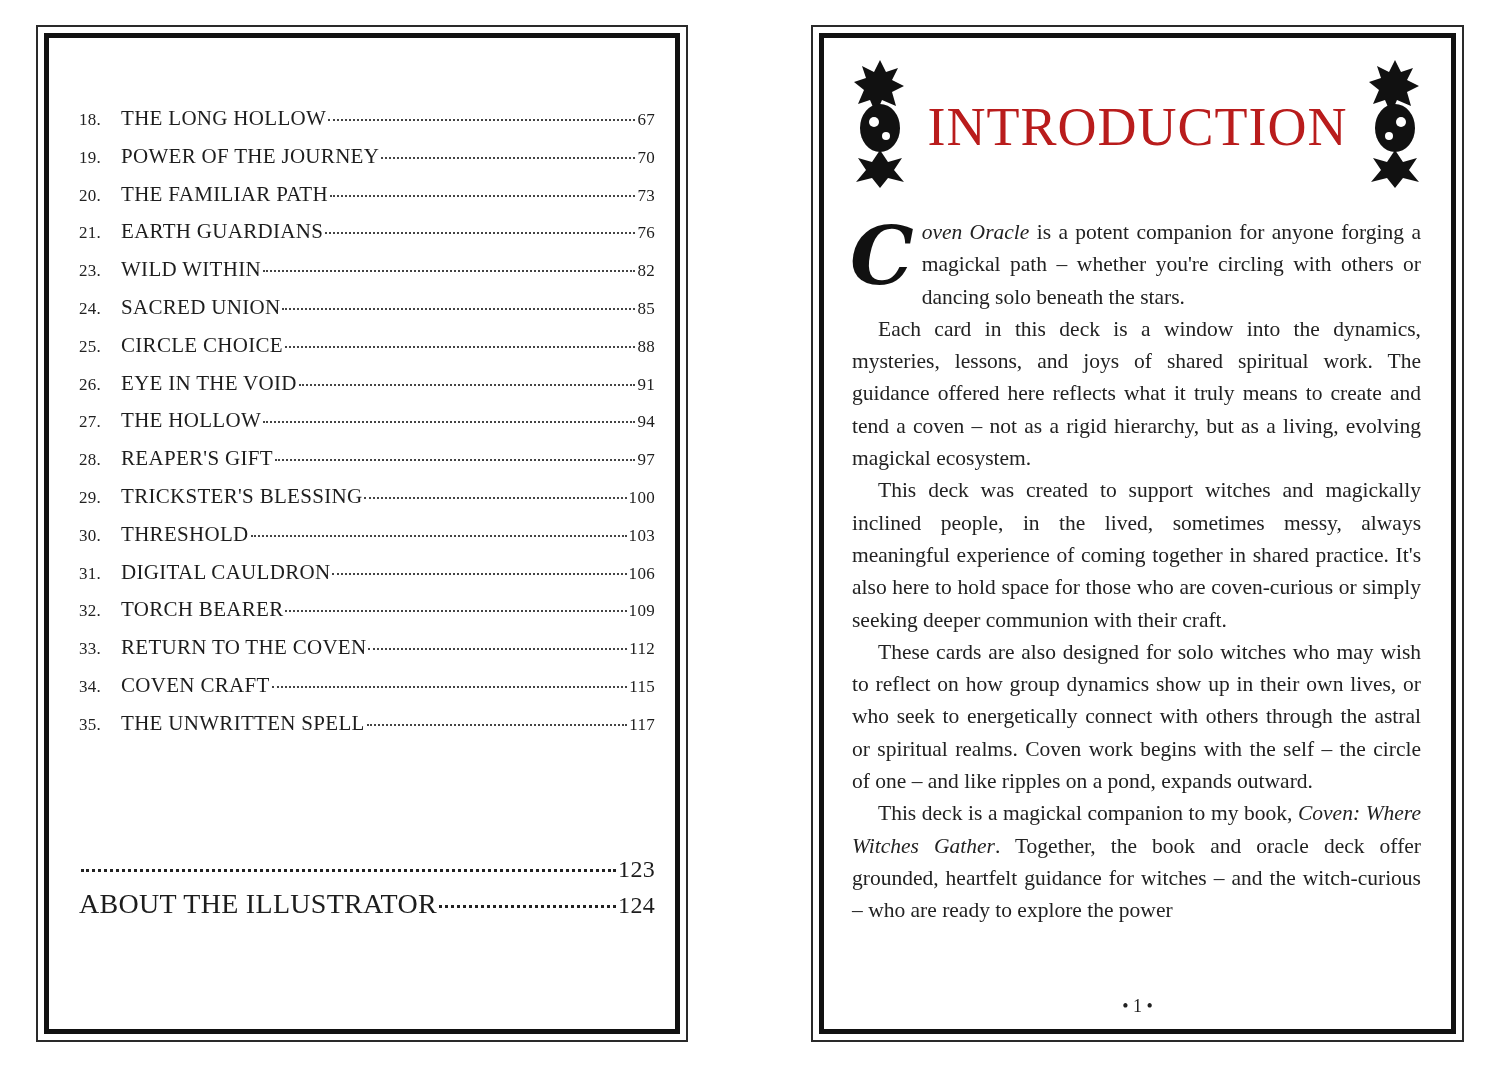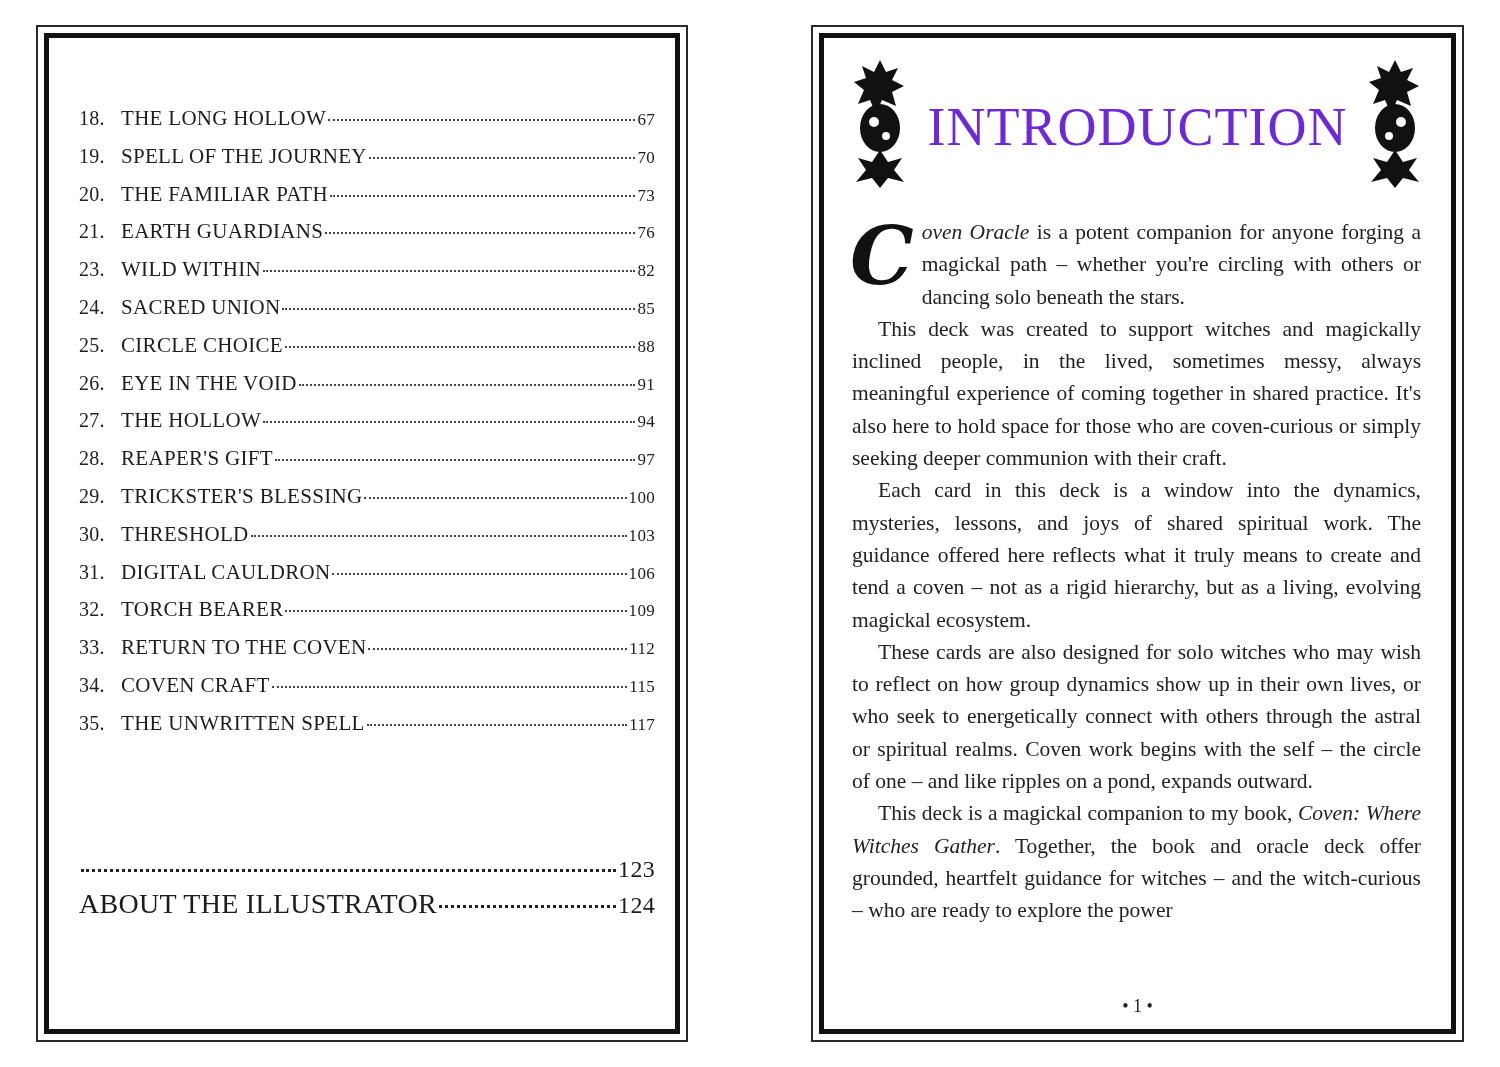--- a/index.html
+++ b/index.html
@@ -8,36 +8,36 @@
   .page { position: absolute; top: 25px; height: 1017px; box-sizing: border-box;
           border: 2px solid #2a2a2a; background: #fff; }
   .page.left { left: 36px; width: 652px; }
   .page.right { left: 811px; width: 653px; }
   .inner { position: absolute; left: 6px; top: 6px; right: 6px; bottom: 6px;
            border: 5px solid #111; box-sizing: border-box; }
 
   
   .toc { position: absolute; left: 30px; top: 68px; width: 576px; }
   .toc-row { display: flex; align-items: baseline; height: 37.8px; font-size: 21px; letter-spacing: 0.3px; }
-  .toc-num { width: 42px; font-size: 20px; color: #222; }
+  .toc-num { width: 42px; font-size: 17px; color: #222; }
   .toc-title { white-space: nowrap; }
   .leader { flex: 1; margin: 0 2px; border-bottom: 2px dotted #444; transform: translateY(-4px); height: 0; }
   .toc-page { font-size: 17px; white-space: nowrap; }
   .toc-big { position: absolute; left: 30px; width: 576px; display: flex; align-items: baseline;
              font-size: 28px; letter-spacing: 0.3px; }
   .toc-big .leader { border-bottom: 3px dotted #222; transform: translateY(-5px); }
   .toc-big .toc-page { font-size: 24px; }
 
   
   .heading-wrap { position: absolute; left: 28px; top: 20px; right: 28px; height: 130px; }
   .ornament { position: absolute; top: 0; width: 56px; height: 130px; }
   .ornament.l { left: 0; }
   .ornament.r { right: 0; }
   .intro-title { position: absolute; left: 70px; right: 70px; top: 38px; text-align: center;
-                 font-size: 54px; letter-spacing: 1px; color: #6d28d9; }
+                 font-size: 54px; letter-spacing: 1px; color: #b91c1c; }
   .body-text { position: absolute; left: 28px; right: 30px; top: 178px; font-size: 21.5px;
                line-height: 32.3px; text-align: justify; color: #222; }
   .body-text p { margin: 0; text-indent: 26px; }
   .body-text p.first { text-indent: 0; }
   .dropcap { float: left; font-family: "DejaVu Serif", serif; font-size: 80px; line-height: 72px;
              margin: 4px 8px 0 -2px; font-weight: bold; font-style: italic; color: #111; }
   .first-ital { font-style: italic; }
   .pagenum { position: absolute; left: 0; right: 0; bottom: 12px; text-align: center; font-size: 18px; color: #222; }
 </style>
 </head>
@@ -47,21 +47,21 @@
   <div class="inner">
     <div class="toc" id="toc">
         <div class="toc-row">
           <span class="toc-num">18.</span>
           <span class="toc-title">THE LONG HOLLOW</span>
           <span class="leader"></span>
           <span class="toc-page">67</span>
         </div>
         <div class="toc-row">
           <span class="toc-num">19.</span>
-          <span class="toc-title">SPELL OF THE JOURNEY</span>
+          <span class="toc-title">POWER OF THE JOURNEY</span>
           <span class="leader"></span>
           <span class="toc-page">70</span>
         </div>
         <div class="toc-row">
           <span class="toc-num">20.</span>
           <span class="toc-title">THE FAMILIAR PATH</span>
           <span class="leader"></span>
           <span class="toc-page">73</span>
         </div>
         <div class="toc-row">
@@ -178,21 +178,21 @@
         <circle cx="34" cy="64" r="5" fill="#fff"></circle>
         <circle cx="22" cy="78" r="4" fill="#fff"></circle>
         <path d="M28 92 L36 104 L50 100 L42 112 L52 124 L36 120 L28 130 L20 120 L4 124 L14 112 L6 100 L20 104 Z" fill="#111"></path>
       </svg>
     </div>
 
     <div class="body-text">
       <p class="first">
         <span class="dropcap">C</span><span class="first-ital">oven Oracle</span><span> is a potent companion for anyone forging a magickal path – whether you're circling with others or dancing solo beneath the stars.</span>
       </p>
+      <p>Each card in this deck is a window into the dynamics, mysteries, lessons, and joys of shared spiritual work. The guidance offered here reflects what it truly means to create and tend a coven – not as a rigid hierarchy, but as a living, evolving magickal ecosystem.</p>
       <p>This deck was created to support witches and magickally inclined people, in the lived, sometimes messy, always meaningful experience of coming together in shared practice. It's also here to hold space for those who are coven-curious or simply seeking deeper communion with their craft.</p>
-      <p>Each card in this deck is a window into the dynamics, mysteries, lessons, and joys of shared spiritual work. The guidance offered here reflects what it truly means to create and tend a coven – not as a rigid hierarchy, but as a living, evolving magickal ecosystem.</p>
       <p>These cards are also designed for solo witches who may wish to reflect on how group dynamics show up in their own lives, or who seek to energetically connect with others through the astral or spiritual realms. Coven work begins with the self – the circle of one – and like ripples on a pond, expands outward.</p>
       <p><span>This deck is a magickal companion to my book, </span><i>Coven: Where Witches Gather</i><span>. Together, the book and oracle deck offer grounded, heartfelt guidance for witches – and the witch-curious – who are ready to explore the power</span></p>
     </div>
 
     <div class="pagenum">• 1 •</div>
   </div>
 </div>
 
 </body></html>

